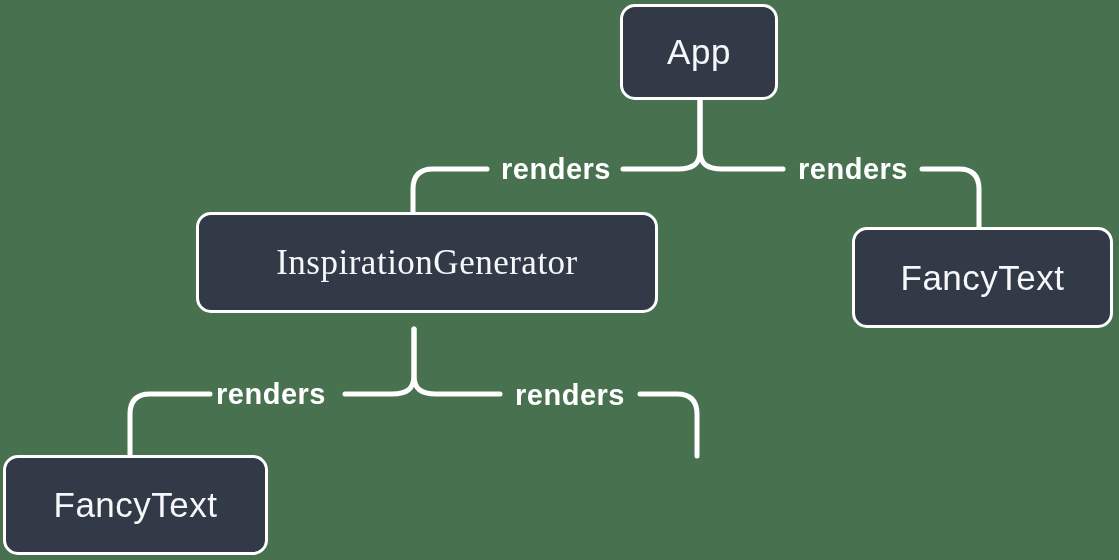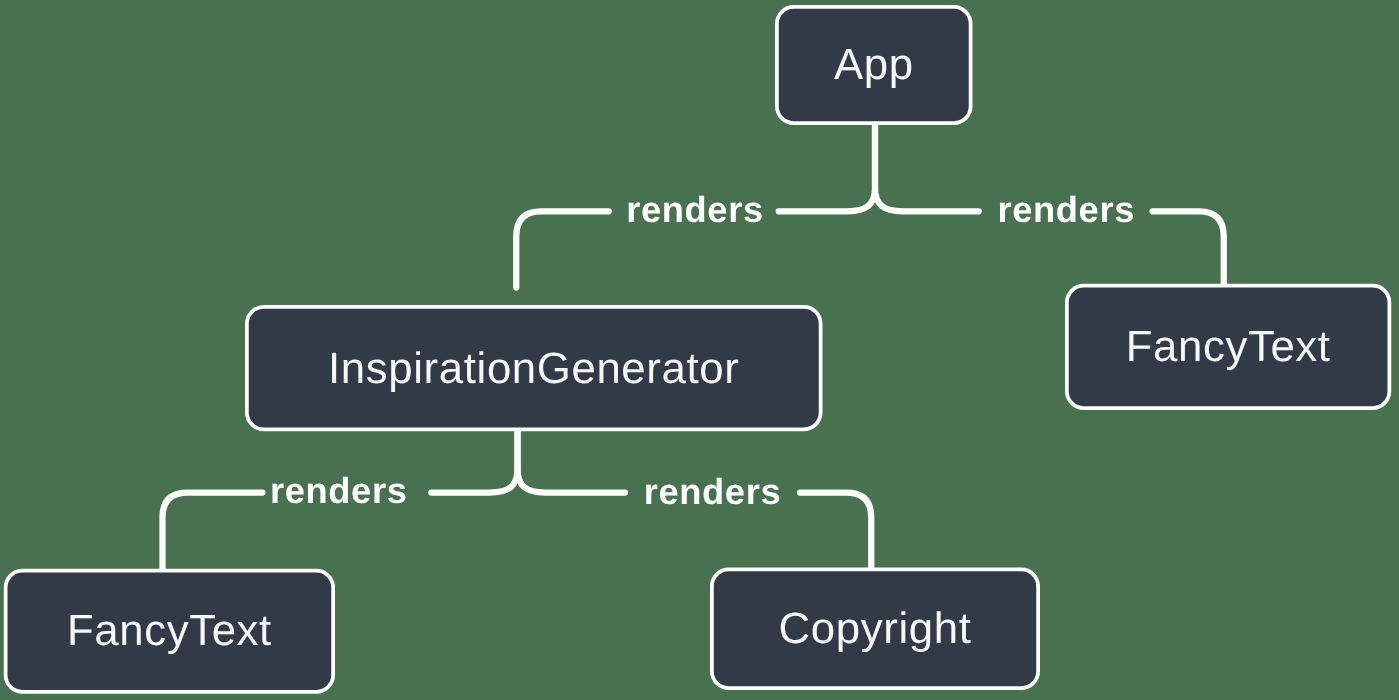--- a/index.html
+++ b/index.html
@@ -41,21 +41,21 @@
   }
   .edge-label{
     position:absolute;transform:translate(-50%,-50%);
     color:var(--edge-label-text);
     font-size:29px;font-weight:700;letter-spacing:0.5px;
     white-space:nowrap;
     text-align:right;
   }
   
   .node-app            {left:620px;top:4px;  width:158px;height:96px;}
-  .node-inspiration    {left:196px;top:244px;width:462px;height:101px;}
+  .node-inspiration    {left:196px;top:212px;width:462px;height:101px;font-family:Liberation Serif, serif;}
   .node-fancy-top      {left:852px;top:227px;width:261px;height:101px;}
   .node-fancy-bottom   {left:3px;  top:455px;width:265px;height:100px;}
   .node-copyright      {left:568px;top:454px;width:264px;height:98px;}
   
   .edge-label-1{left:556px;top:169px;}
   .edge-label-2{left:853px;top:169px;}
   .edge-label-3{left:271px;top:394px;}
   .edge-label-4{left:570px;top:395px;}
 </style>
 </head>
@@ -87,22 +87,19 @@
   </div>
 
   <div class="node node-fancy-top">
     <span class="node-label">FancyText</span>
   </div>
 
   <div class="node node-fancy-bottom">
     <span class="node-label">FancyText</span>
   </div>
 
-  <div class="node node-copyright">
-    <span class="node-label">Copyright</span>
-  </div>
 
   <span class="edge-label edge-label-1">renders</span>
   <span class="edge-label edge-label-2">renders</span>
   <span class="edge-label edge-label-3">renders</span>
   <span class="edge-label edge-label-4">renders</span>
 
 </div>
 
 </body></html>

